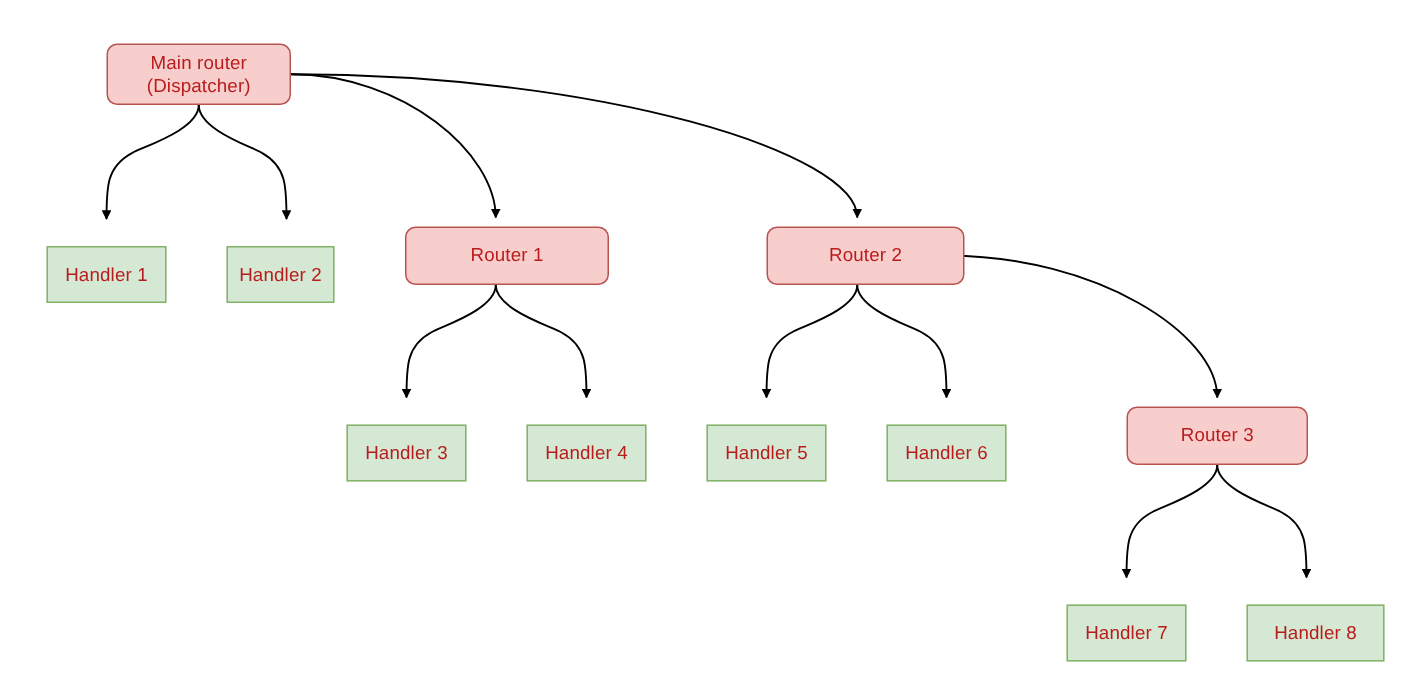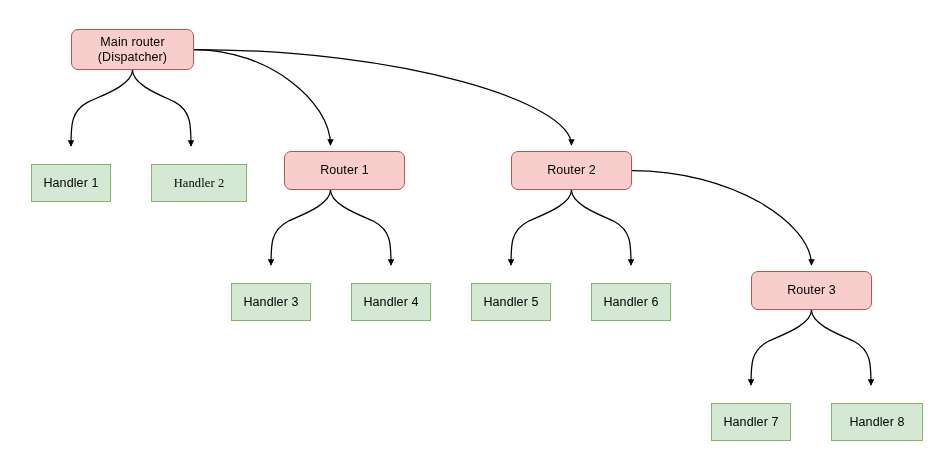--- a/index.html
+++ b/index.html
@@ -30,21 +30,21 @@
   }
   .node {
     position: absolute;
     box-sizing: border-box;
     display: flex;
     align-items: center;
     justify-content: center;
     text-align: center;
     font-size: 12.5px;
     line-height: 15px;
-    color: #000000;
+    color: #b91c1c;
     letter-spacing: 0.1px;
     white-space: pre-line;
     z-index: 2;
   }
   .node-router {
     background: #f8cecc;
     border: 1px solid #b85450;
     border-radius: 7px;
   }
   .node-handler {
@@ -81,23 +81,23 @@
         <path d="M 632 170.5 C 730.725 170.5, 811.5 222.475, 811.5 265" marker-end="url(#arrow)" id="e-r2-r3"></path>
         <path d="M 811.5 310 C 811.5 326.5, 773.99 337.75, 767.94 341.5 C 751 350.5, 751 364, 751 385" marker-end="url(#arrow)" id="e-r3-h7"></path>
         <path d="M 811.5 310 C 811.5 326.5, 848.39 337.75, 854.34 341.5 C 871 350.5, 871 364, 871 385" marker-end="url(#arrow)" id="e-r3-h8"></path>
       </g>
   </svg>
 
   <div id="node-layer">
       <div class="node node-router" style="left: 71px; top: 29px; width: 123px; height: 41px;"><span class="node-label">Main router
 (Dispatcher)</span></div>
       <div class="node node-handler" style="left: 31px; top: 152px; width: 80px; height: 38px;"><span class="node-label">Handler 1</span></div>
-      <div class="node node-handler" style="left: 151px; top: 152px; width: 96px; height: 38px; font-family: Liberation Serif, serif;"><span class="node-label">Handler 2</span></div>
-      <div class="node node-router" style="left: 284px; top: 151px; width: 121px; height: 39px;"><span class="node-label">Router 1</span></div>
-      <div class="node node-router" style="left: 511px; top: 151px; width: 121px; height: 39px;"><span class="node-label">Router 2</span></div>
+      <div class="node node-handler" style="left: 151px; top: 152px; width: 72px; height: 38px;"><span class="node-label">Handler 2</span></div>
+      <div class="node node-router" style="left: 270px; top: 151px; width: 136px; height: 39px;"><span class="node-label">Router 1</span></div>
+      <div class="node node-router" style="left: 511px; top: 151px; width: 132px; height: 39px;"><span class="node-label">Router 2</span></div>
       <div class="node node-handler" style="left: 231px; top: 271px; width: 80px; height: 38px;"><span class="node-label">Handler 3</span></div>
       <div class="node node-handler" style="left: 351px; top: 271px; width: 80px; height: 38px;"><span class="node-label">Handler 4</span></div>
       <div class="node node-handler" style="left: 471px; top: 271px; width: 80px; height: 38px; align-items: center;"><span class="node-label">Handler 5</span></div>
       <div class="node node-handler" style="left: 591px; top: 271px; width: 80px; height: 38px;"><span class="node-label">Handler 6</span></div>
       <div class="node node-router" style="left: 751px; top: 271px; width: 121px; height: 39px;"><span class="node-label">Router 3</span></div>
       <div class="node node-handler" style="left: 711px; top: 391px; width: 80px; height: 38px;"><span class="node-label">Handler 7</span></div>
       <div class="node node-handler" style="left: 831px; top: 391px; width: 92px; height: 38px;"><span class="node-label">Handler 8</span></div>
     </div>
 
 </div>

